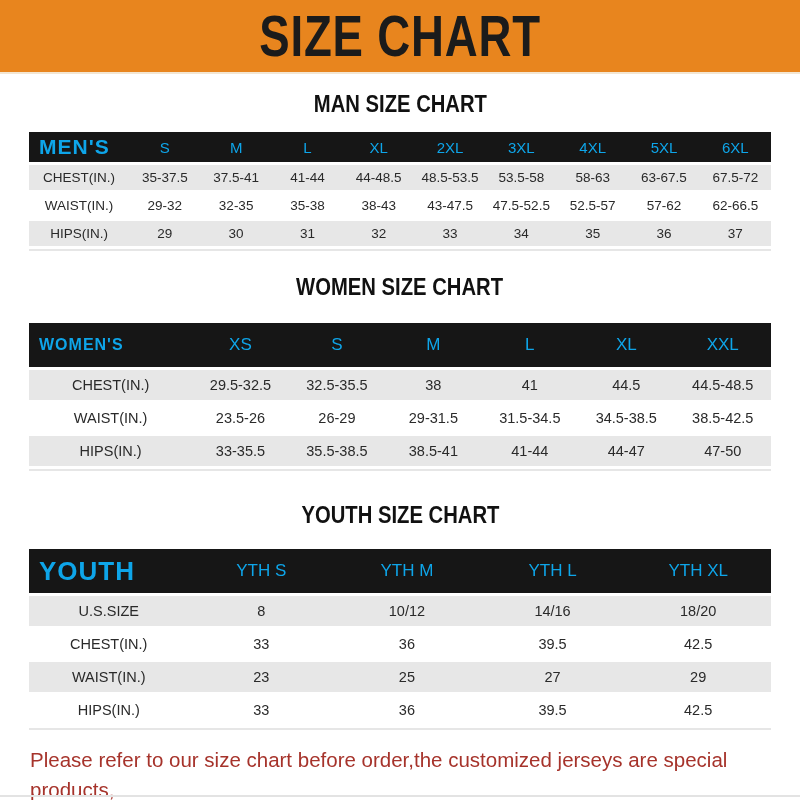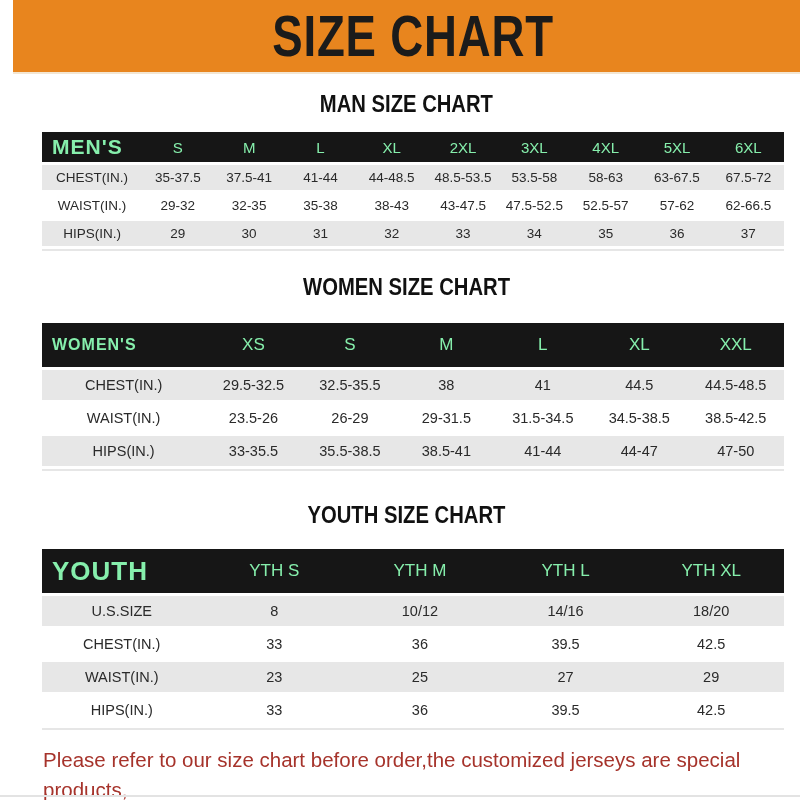--- a/index.html
+++ b/index.html
@@ -3,21 +3,20 @@
 <meta charset="utf-8">
 <style>
   * { margin: 0; padding: 0; box-sizing: border-box; }
   html, body { width: 800px; background: #ffffff; font-family: "Liberation Sans", sans-serif; }
   .page {
     position: relative;
     width: 800px;
     height: 800px;
     background: #ffffff;
     overflow: hidden;
-    padding-left: 13px;
   }
 
   
   .banner {
     width: 800px;
     height: 74px;
     background: #E8851E;
     display: flex;
     align-items: center;
     justify-content: center;
@@ -56,21 +55,21 @@
   table.size-table {
     width: 742px;
     margin-left: 29px;
     border-collapse: separate;
     border-spacing: 0 3px;
     table-layout: fixed;
     border-bottom: 2px solid #e6e6e6;
   }
   table.size-table thead th {
     background: #161616;
-    color: #86efac;
+    color: #0ea5e9;
     font-weight: normal;
     text-align: center;
     vertical-align: middle;
   }
   table.size-table thead th.corner {
     text-align: left;
     padding-left: 10px;
     font-weight: 800;
     letter-spacing: 1px;
   }

